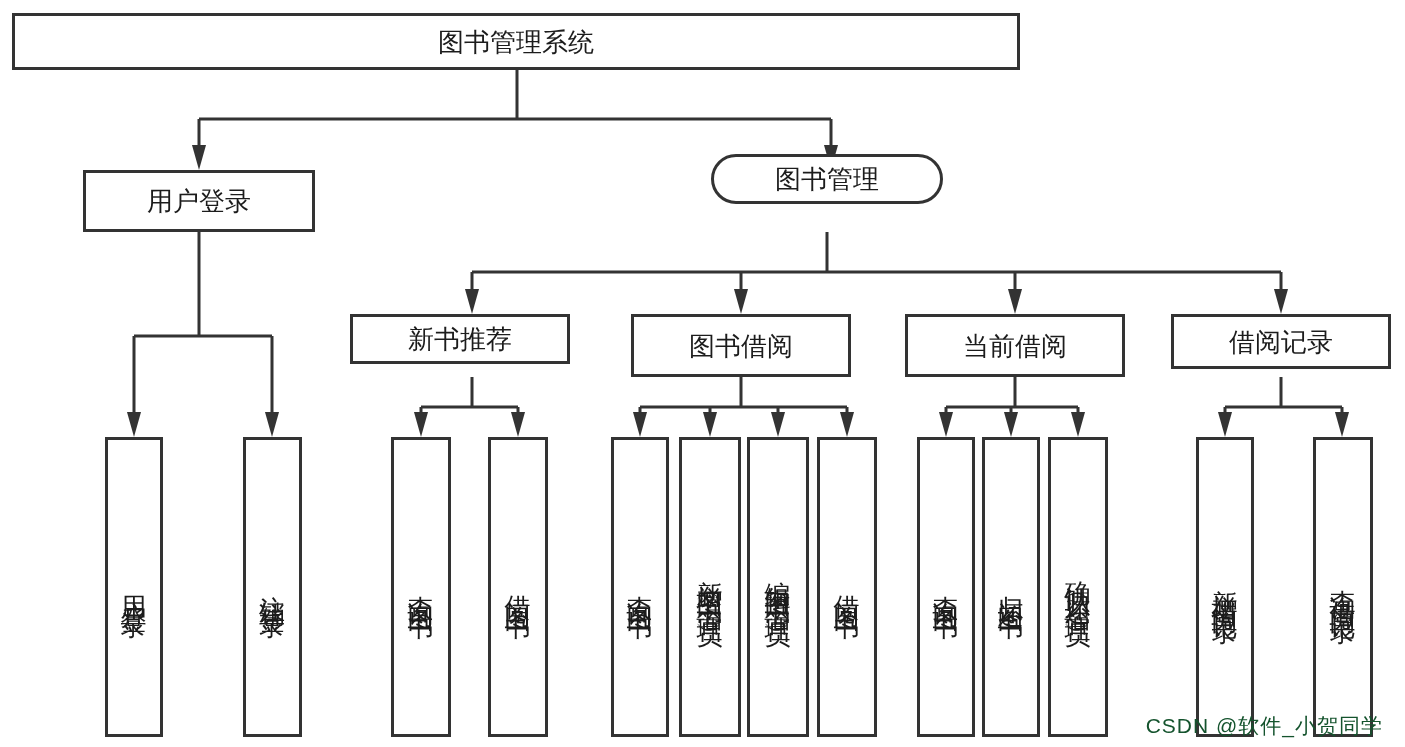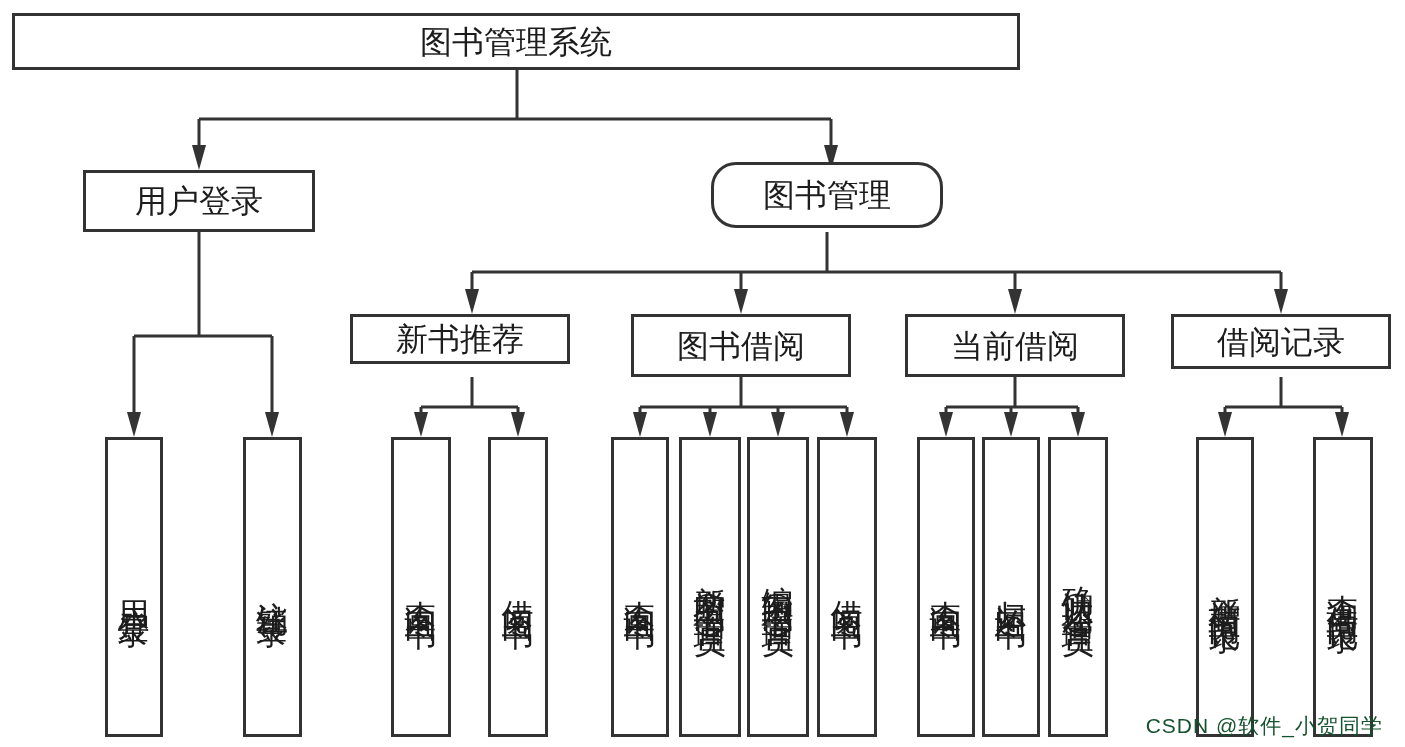--- a/index.html
+++ b/index.html
@@ -18,21 +18,21 @@
   }
   .box {
     position: absolute;
     box-sizing: border-box;
     border: 3px solid #333333;
     background: #ffffff;
     color: #1c1c1c;
     display: flex;
     align-items: center;
     justify-content: center;
-    font-size: 32px;
+    font-size: 26px;
     line-height: 1;
     white-space: nowrap;
   }
   .vbox {
     writing-mode: vertical-rl;
     letter-spacing: 6px;
     white-space: normal;
   }
   .watermark {
     position: absolute;
@@ -85,21 +85,21 @@
       <polygon points="1004,412 1018,412 1011,437"></polygon>
       <polygon points="1071,412 1085,412 1078,437"></polygon>
       <polygon points="1218,412 1232,412 1225,437"></polygon>
       <polygon points="1335,412 1349,412 1342,437"></polygon>
     </g>
   </svg>
 
   <div class="box" style="left:12px; top:13px; width:1008px; height:57px;">图书管理系统</div>
 
   <div class="box" style="left:83px; top:170px; width:232px; height:62px;">用户登录</div>
-  <div class="box" style="left:711px; top:162px; width:232px; height:66px;border-radius:25px;">图书管理</div>
+  <div class="box" style="left:711px; top:154px; width:232px; height:50px;border-radius:25px;">图书管理</div>
 
   <div class="box" style="left:350px; top:314px; width:220px; height:50px;">新书推荐</div>
   <div class="box" style="left:905px; top:314px; width:220px; height:63px;">当前借阅</div>
   <div class="box" style="left:631px; top:314px; width:220px; height:63px;">图书借阅</div>
   <div class="box" style="left:1171px; top:314px; width:220px; height:55px;">借阅记录</div>
 
   <div class="box vbox" style="left:105px; top:437px; width:58px; height:300px;">用户登录</div>
   <div class="box vbox" style="left:243px; top:437px; width:59px; height:300px;">注销登录</div>
 
   <div class="box vbox" style="left:391px; top:437px; width:60px; height:300px;">查询图书</div>

